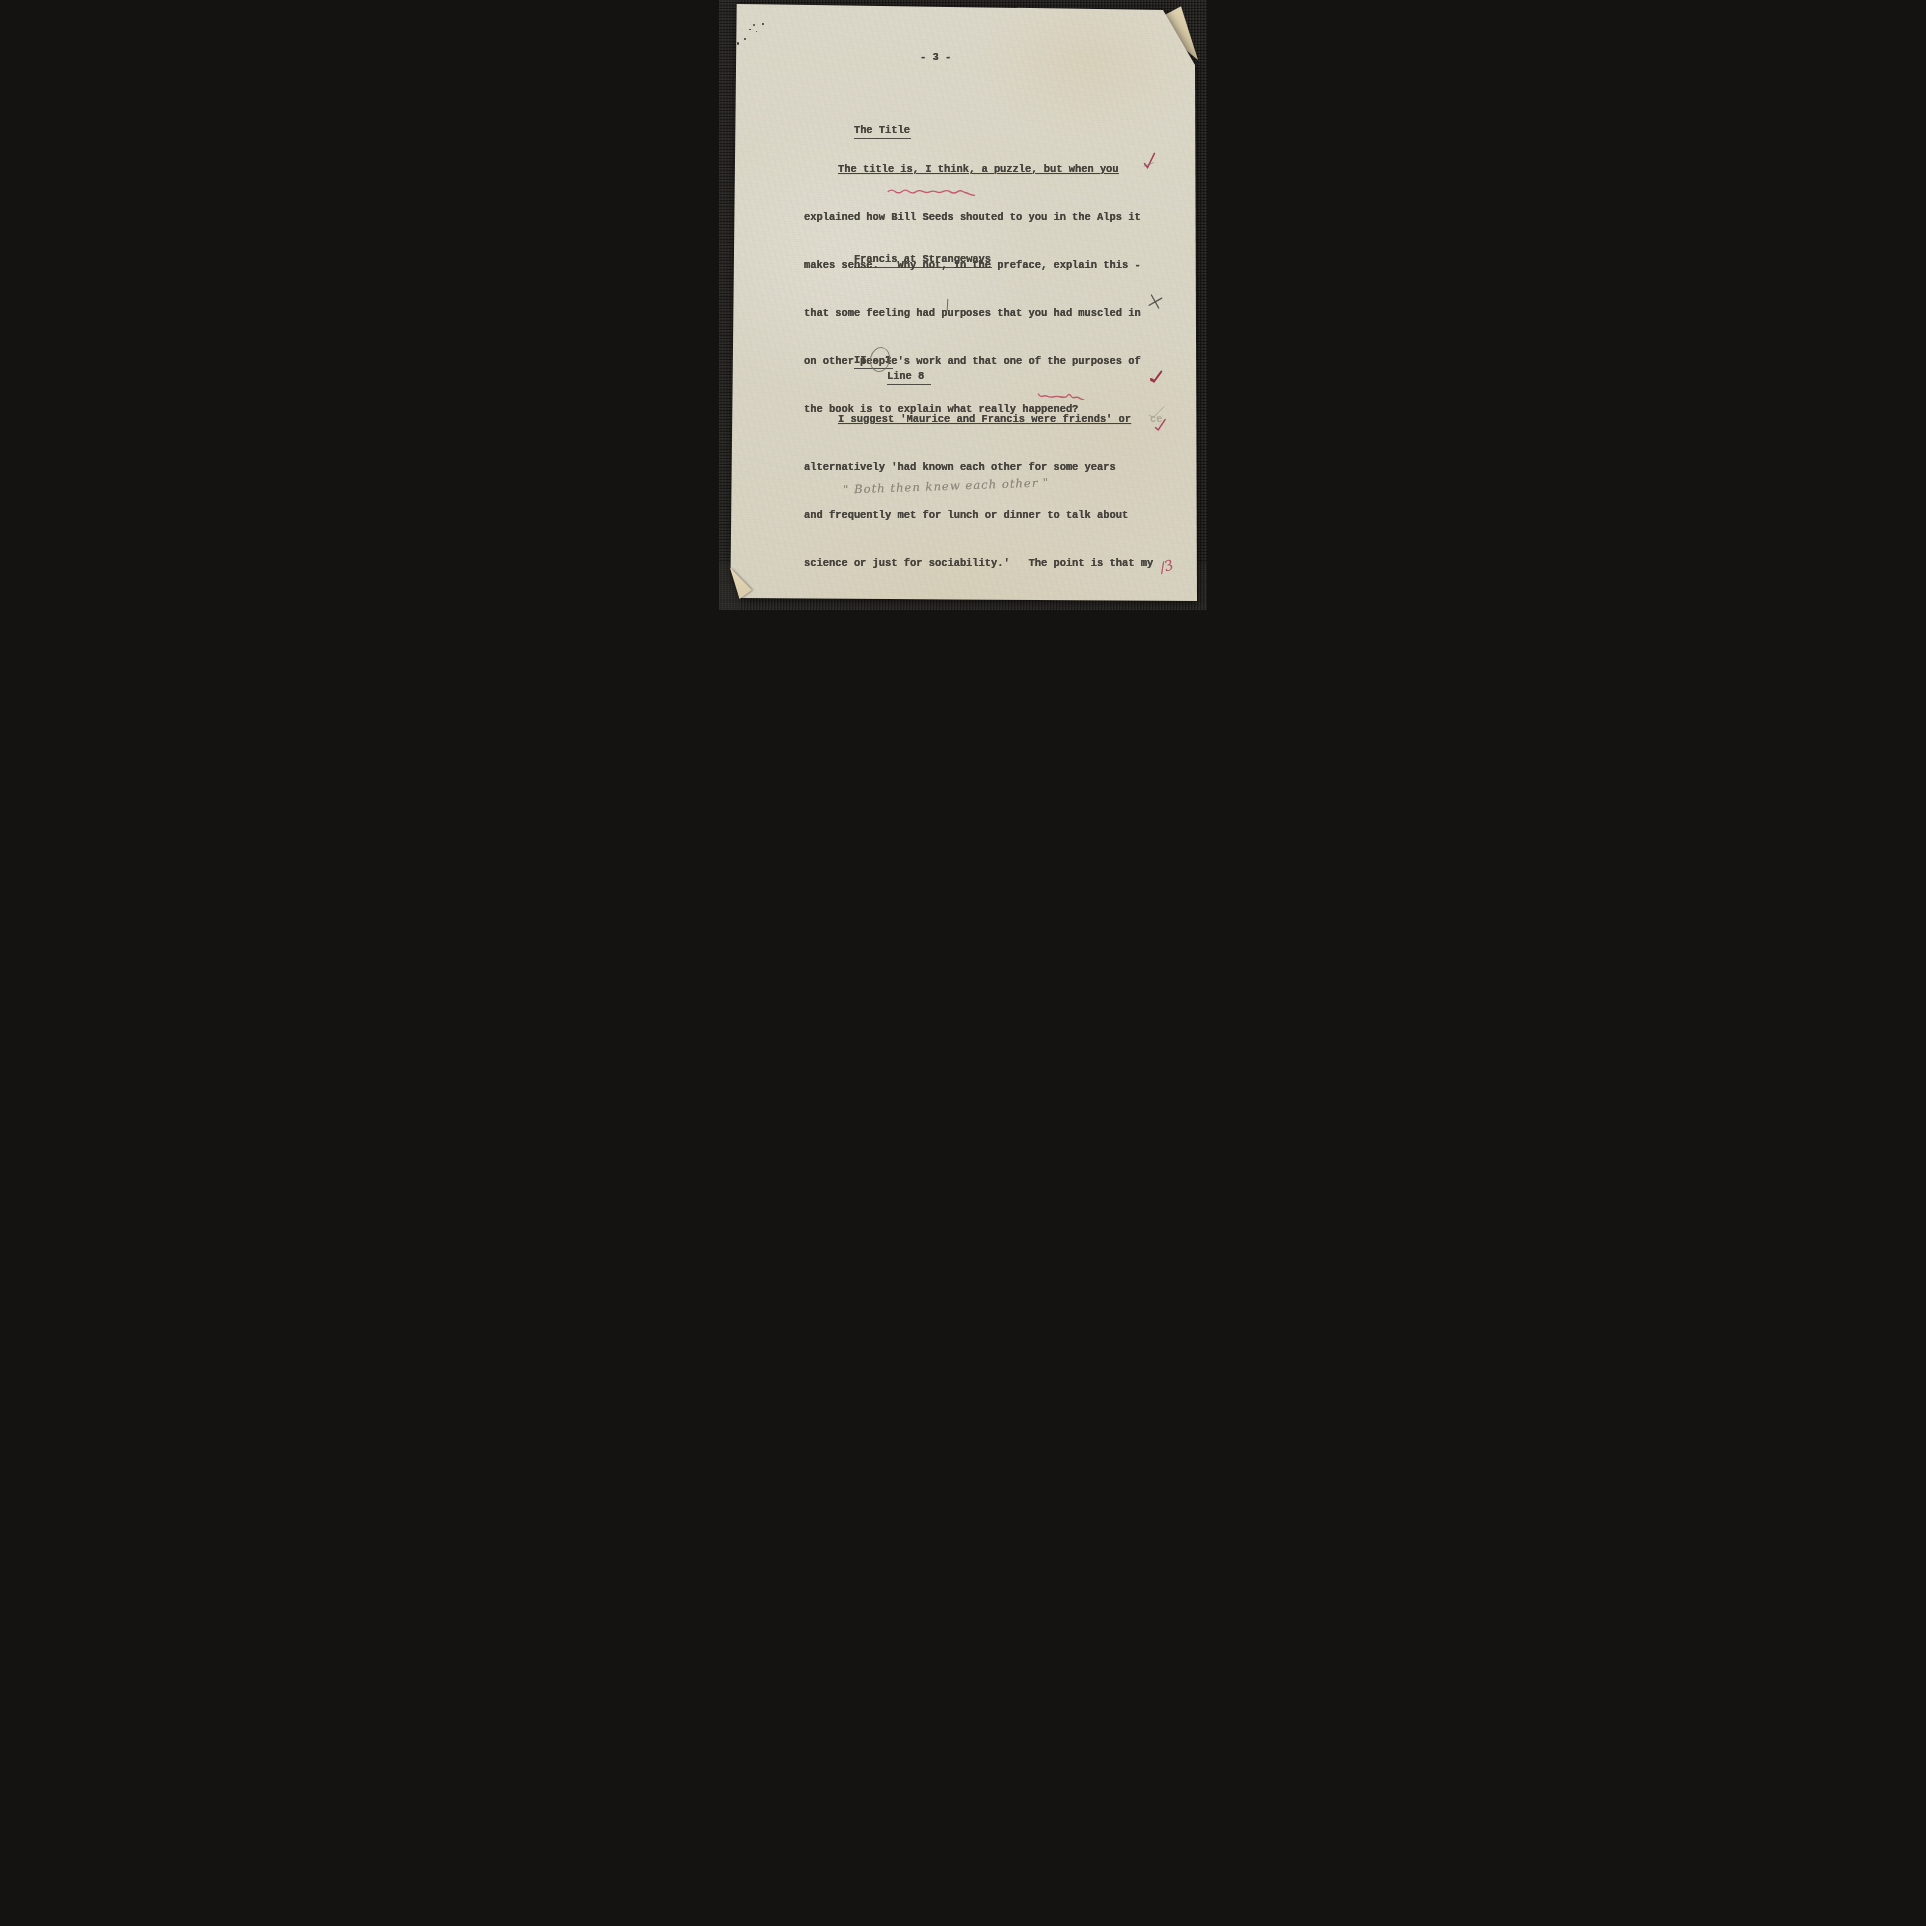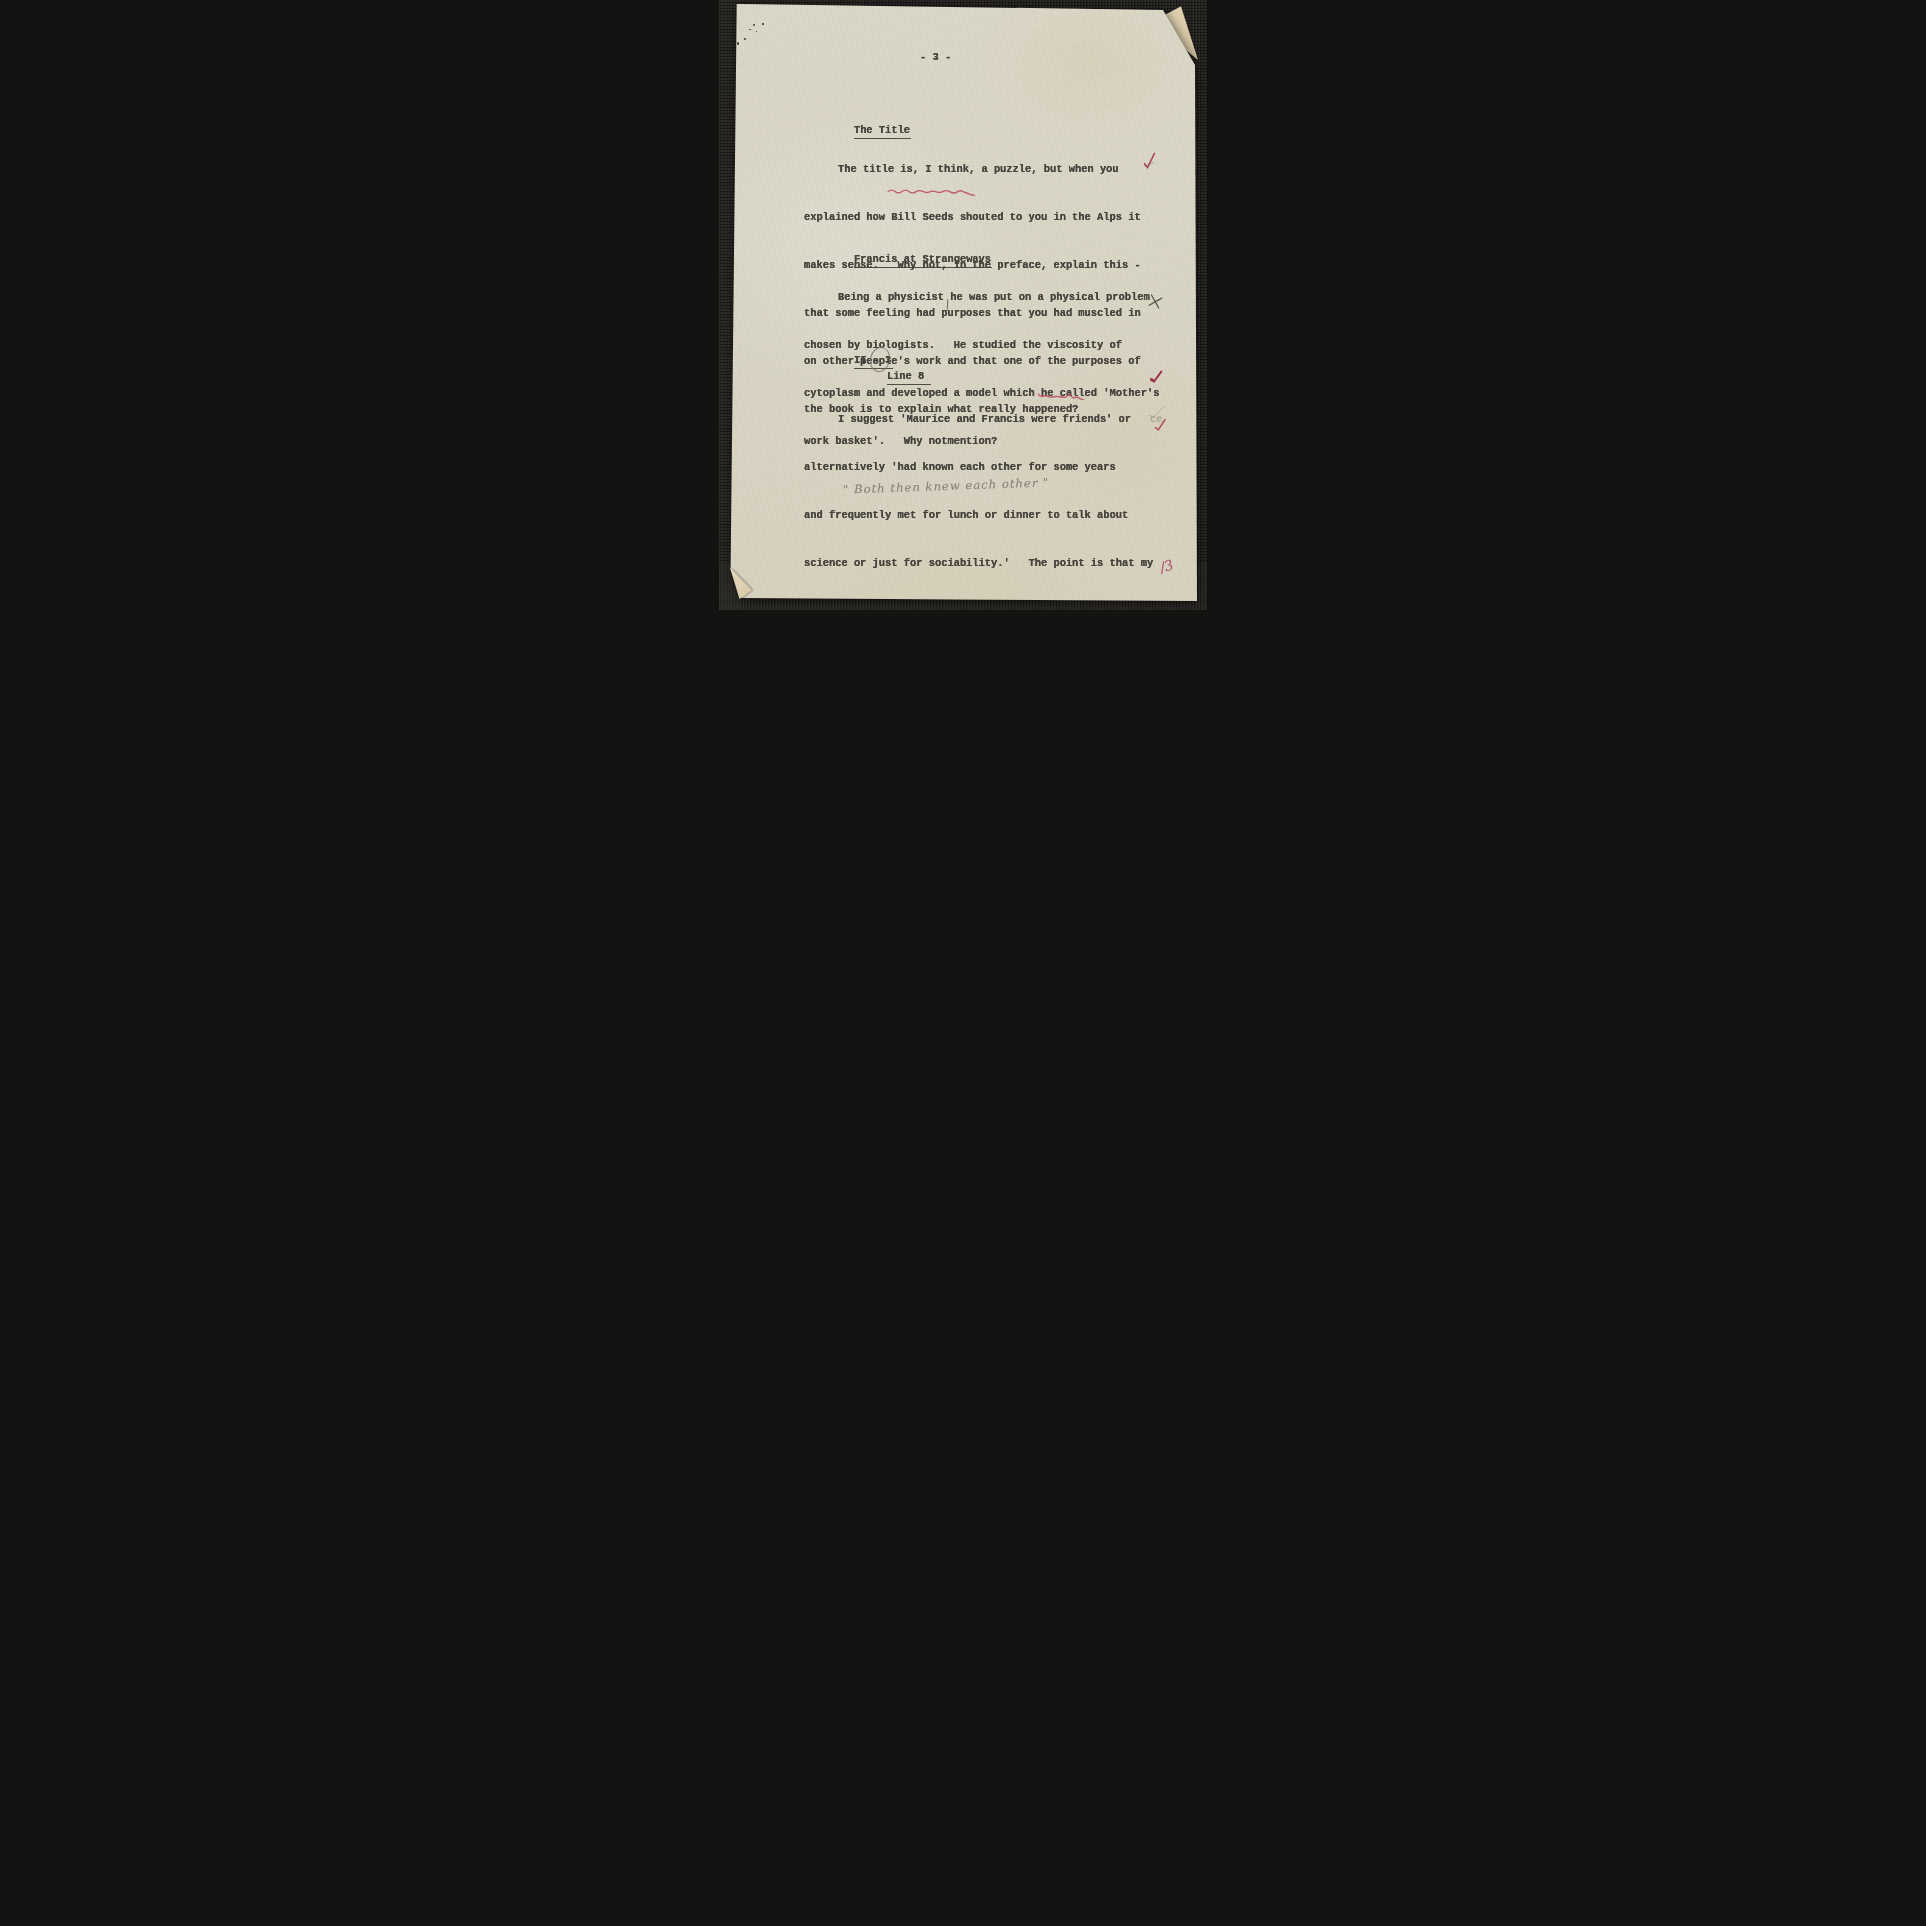--- a/index.html
+++ b/index.html
@@ -25,21 +25,21 @@
       radial-gradient(ellipse 270px 116px at 50% 97%, rgba(212,200,166,.25), transparent 75%),
       linear-gradient(180deg,#dcd8c9 0%,#d9d5c5 55%,#d7d2c0 100%);
     box-shadow:inset -1.2px -1.5px 5.4px rgba(118,108,86,.30), inset 1.2px 1.2px 3.9px rgba(255,255,255,.28);}
   .grain{position:absolute;inset:0;pointer-events:none;opacity:.55;
     background-image:
       repeating-linear-gradient(93deg, rgba(150,140,110,.05) 0 0.4px, transparent 0.4px 1.2px),
       repeating-linear-gradient(178deg, rgba(140,130,105,.05) 0 0.8px, transparent 0.8px 2.3px);}
   .typed{position:absolute;font:700 10.4px/16px "Liberation Mono", monospace;color:#46433d;
     text-shadow:0 0 0.5px rgba(70,66,60,.85), 0.2px 0.2px 0.2px rgba(70,66,60,.35);white-space:pre;}
   .line{height:16px;}
-  .ind{padding-left:34px;}
+  .ind{padding-left:34px;text-decoration:underline;}
   .hd{display:inline-block;border-bottom:1.2px solid rgba(64,61,55,.9);padding:0 1.2px 0.4px 0;}
   .hd8{padding-right:6.2px;}
   .hand{position:absolute;font:italic 400 11.6px "DejaVu Serif", serif;color:#8b857a;
     letter-spacing:1px;transform:rotate(-2deg);text-shadow:0 0 0.6px rgba(139,133,122,.55);white-space:pre;}
   .refmark{position:absolute;font:italic 400 14px "DejaVu Serif", serif;color:#b25669;
     transform:rotate(-18deg);letter-spacing:-0.4px;text-shadow:0 0 0.4px rgba(178,86,105,.5);}
   .erased{position:absolute;font:700 10.4px/16px "Liberation Mono", monospace;color:rgba(110,105,92,.38);white-space:pre;}
   .circle8{position:absolute;left:151px;top:347px;width:17.7px;height:23px;border:1px solid rgba(118,112,101,.85);
     border-radius:50%;transform:rotate(13deg);}
   .caret{position:absolute;left:228px;top:299px;width:1px;height:12px;background:#5d584e;opacity:.85;transform:rotate(3deg);}
@@ -77,26 +77,20 @@
         <div class="line ind">The title is, I think, a puzzle, but when you</div>
         <div class="line">explained how Bill Seeds shouted to you in the Alps it</div>
         <div class="line">makes sense.   Why not, in the preface, explain this -</div>
         <div class="line">that some feeling had purposes that you had muscled in</div>
         <div class="line">on other people's work and that one of the purposes of</div>
         <div class="line">the book is to explain what really happened?</div>
       </div>
 
       <div class="typed" style="left:85px;top:235px;text-align:right;">
         <span class="hd">Francis at Strangeways</span>
-      </div>
-      <div class="typed" style="left:85px;top:257px;">
-        <div class="line ind">Being a physicist he was put on a physical problem</div>
-        <div class="line">chosen by biologists.   He studied the viscosity of</div>
-        <div class="line">cytoplasm and developed a model which he called 'Mother's</div>
-        <div class="line">work basket'.   Why notmention?</div>
       </div>
 
       <div class="typed" style="left:85px;top:336px;">
         <span class="hd">II - 3</span>
       </div>
       <div class="typed" style="left:118px;top:352px;font-family:Liberation Mono, monospace;">
         <span class="hd hd8">Line 8</span>
       </div>
       <div class="typed" style="left:85px;top:379px;">
         <div class="line ind">I suggest 'Maurice and Francis were friends' or</div>

